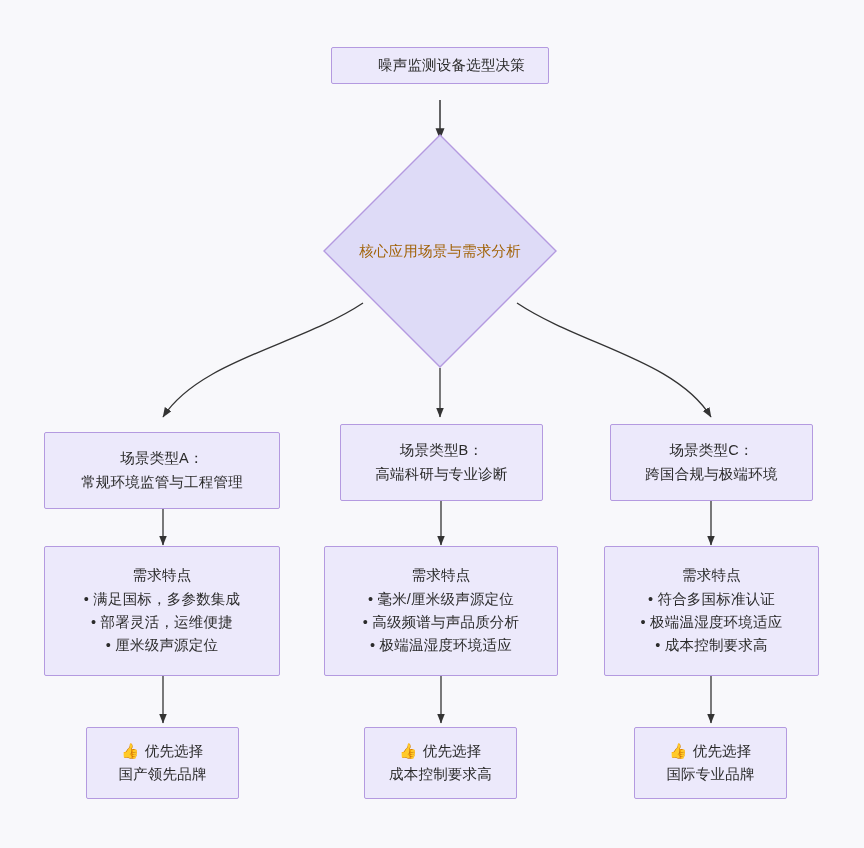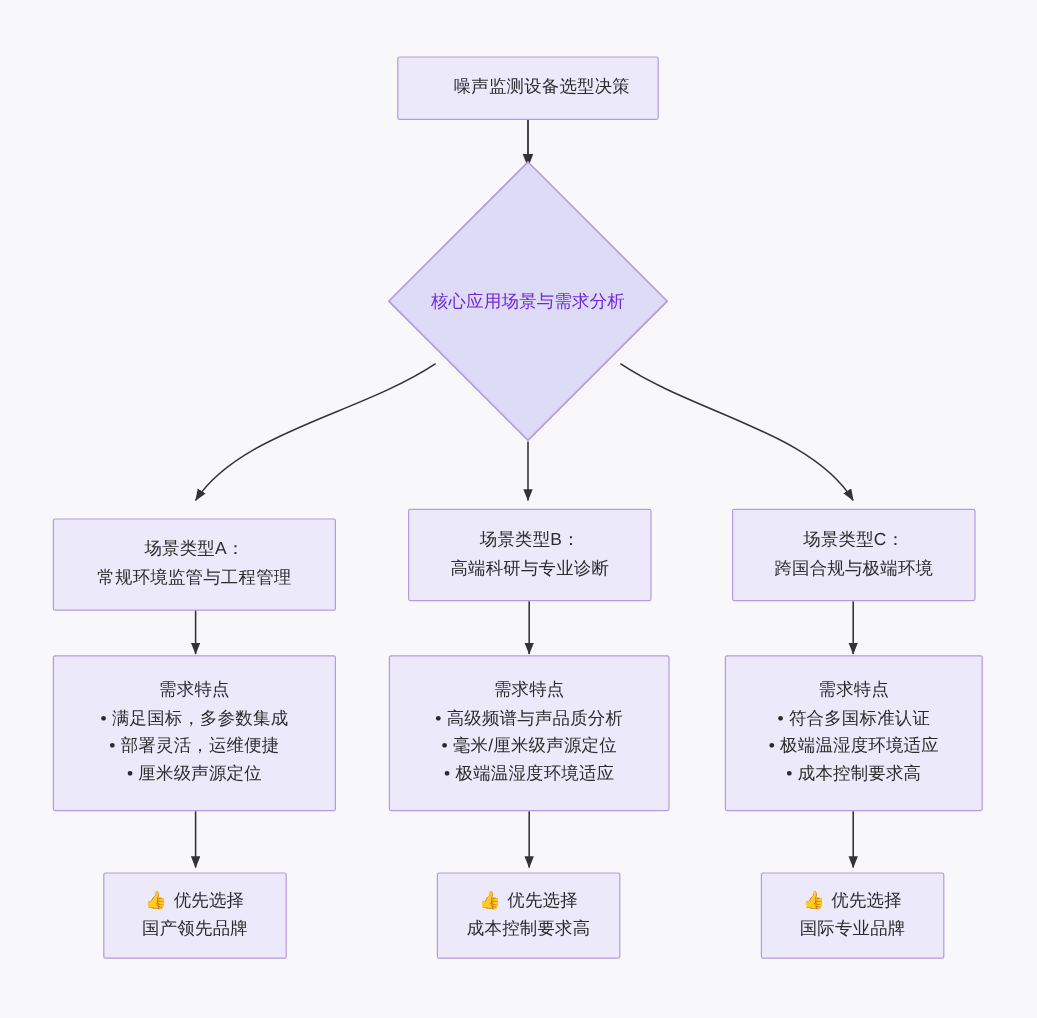--- a/index.html
+++ b/index.html
@@ -66,21 +66,21 @@
   .diamond-label {
     position: absolute;
     left: 0;
     top: 0;
     width: 234px;
     height: 234px;
     display: flex;
     align-items: center;
     justify-content: center;
     font-size: 14.5px;
-    color: #6d28d9;
+    color: #a16207;
     white-space: nowrap;
     letter-spacing: 0.2px;
     text-align: center;
   }
   .thumb {
     color: #e8b33c;
     font-size: 14.5px;
     margin-right: 5px;
   }
   .result-top {
@@ -111,21 +111,21 @@
 
     <path d="M163,501 L163,545" stroke="#333333" stroke-width="1.3" fill="none" marker-end="url(#arrow)"></path>
     <path d="M441,501 L441,545" stroke="#333333" stroke-width="1.3" fill="none" marker-end="url(#arrow)"></path>
     <path d="M711,501 L711,545" stroke="#333333" stroke-width="1.3" fill="none" marker-end="url(#arrow)"></path>
 
     <path d="M163,676 L163,723" stroke="#333333" stroke-width="1.3" fill="none" marker-end="url(#arrow)"></path>
     <path d="M441,676 L441,723" stroke="#333333" stroke-width="1.3" fill="none" marker-end="url(#arrow)"></path>
     <path d="M711,676 L711,723" stroke="#333333" stroke-width="1.3" fill="none" marker-end="url(#arrow)"></path>
   </svg>
 
-  <div class="node" style="left:331px; top:47px; width:218px; height:53px;padding-left:23px;">
+  <div class="node" style="left:331px; top:47px; width:218px; height:37px;padding-left:23px;">
     <div class="line">噪声监测设备选型决策</div>
   </div>
 
   <div class="diamond-wrap" style="left:323px; top:134px;">
     <svg class="diamond-shape" viewBox="0 0 234 234">
       <polygon points="117,1 233,117 117,233 1,117" fill="#dedbf7" stroke="#b49ae0" stroke-width="1.4"></polygon>
     </svg>
     <div class="diamond-label">核心应用场景与需求分析</div>
   </div>
 
@@ -146,22 +146,22 @@
 
   <div class="node" style="left:44px; top:546px; width:236px; height:130px;">
     <div class="line">需求特点</div>
     <div class="bullet-line">• 满足国标，多参数集成</div>
     <div class="bullet-line">• 部署灵活，运维便捷</div>
     <div class="bullet-line">• 厘米级声源定位</div>
   </div>
 
   <div class="node" style="left:324px; top:546px; width:234px; height:130px;">
     <div class="line">需求特点</div>
+    <div class="bullet-line">• 毫米/厘米级声源定位</div>
     <div class="bullet-line">• 高级频谱与声品质分析</div>
-    <div class="bullet-line">• 毫米/厘米级声源定位</div>
     <div class="bullet-line">• 极端温湿度环境适应</div>
   </div>
 
   <div class="node" style="left:604px; top:546px; width:215px; height:130px;">
     <div class="line">需求特点</div>
     <div class="bullet-line">• 符合多国标准认证</div>
     <div class="bullet-line">• 极端温湿度环境适应</div>
     <div class="bullet-line">• 成本控制要求高</div>
   </div>
 

